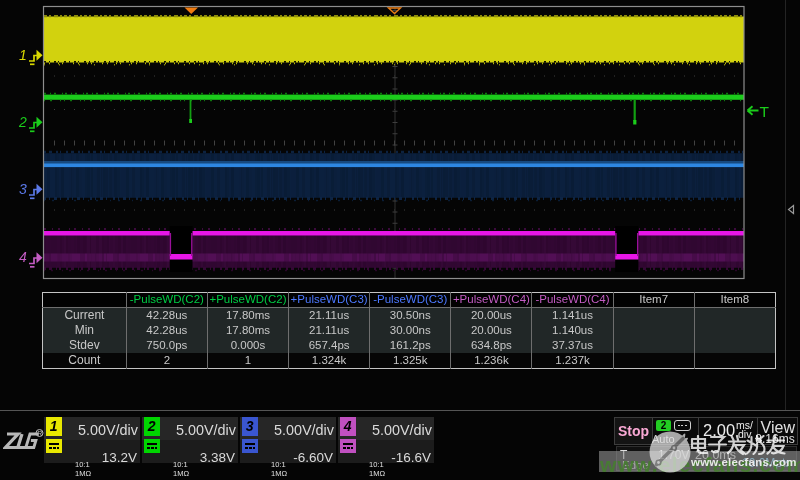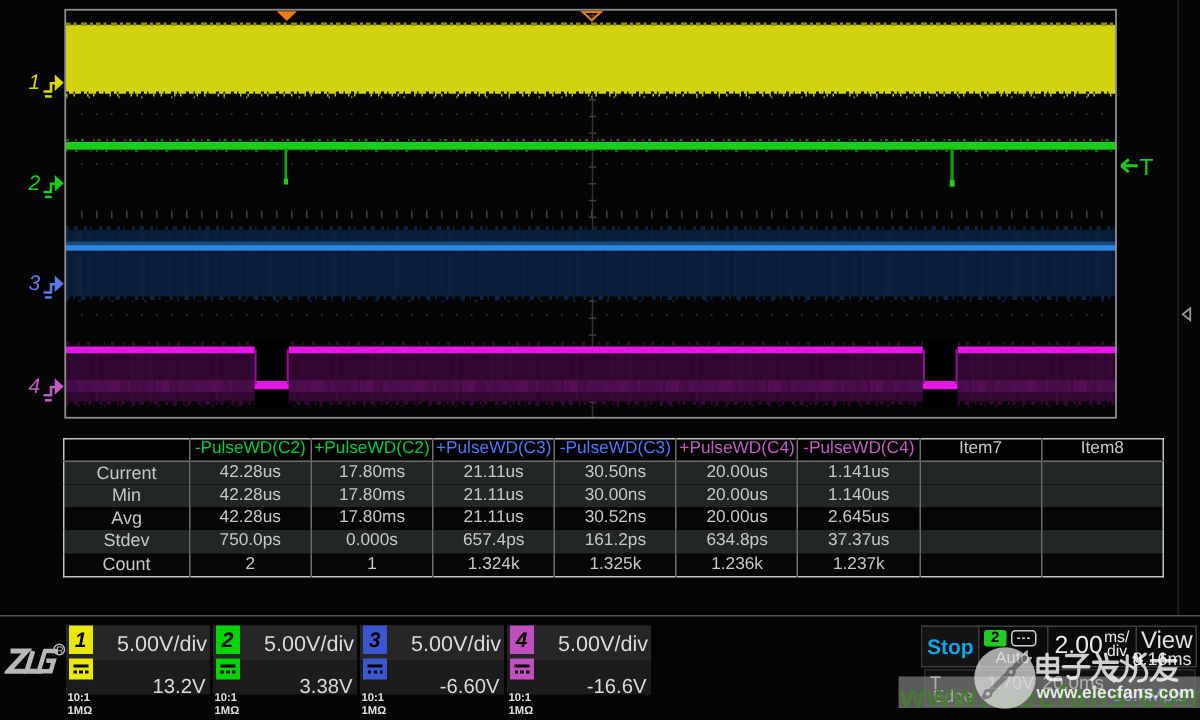--- a/index.html
+++ b/index.html
@@ -19,21 +19,21 @@
 .chbox { position:absolute; top:417px; width:96px; height:45.5px; background:#1c1c1c; }
 .chbox em { position:absolute; left:0; top:0; width:96px; height:22.5px; background:#262626; }
 .tab { position:absolute; left:2px; top:0px; width:15.5px; height:19px; color:#000; text-align:center; }
 .tab span { font-style:italic; font-weight:bold; font-size:14px; line-height:19px; }
 .cpl { position:absolute; left:2px; top:22px; width:15.5px; height:13.5px; }
 .cpl i { position:absolute; left:2.5px; top:3.5px; width:10.5px; height:2px; background:#000; }
 .cpl b { position:absolute; left:2.5px; top:8px; width:10.5px; height:1.6px;
   background:repeating-linear-gradient(90deg,#000 0 2.6px,transparent 2.6px 4px); }
 .vdiv { position:absolute; right:2px; top:4.5px; font-size:14.4px; color:#dadada; }
 .voff { position:absolute; right:3px; top:33px; font-size:13.5px; color:#dadada;text-align:right; }
-.probe { position:absolute; top:461px; font-size:7.5px; font-weight:bold; color:#e0e0e0; line-height:8.5px; }
+.probe { position:absolute; top:461px; font-size:7.5px; font-weight:normal; color:#e0e0e0; line-height:8.5px;margin-left:30px; }
 .wm-gray { position:absolute; left:599px; top:451px; width:201px; height:21px;
   background:rgba(145,145,145,0.62); }
 .wm-green { position:absolute; left:600px; top:453px; width:215px; font-size:21px;
   font-weight:bold; color:rgba(70,125,48,0.9); letter-spacing:1.2px; }
 .wm-white { position:absolute; left:691px; top:456px; font-size:11.5px; font-weight:bold;
   color:rgba(255,255,255,0.85); letter-spacing:0.2px; }
 </style></head>
 <body>
 <div id="scr">
 <svg width="800" height="480" style="position:absolute;left:0;top:0">
@@ -251,31 +251,20 @@
           <td>Min</td>
           <td>42.28us</td>
           <td>17.80ms</td>
           <td>21.11us</td>
           <td>30.00ns</td>
           <td>20.00us</td>
           <td>1.140us</td>
           <td></td>
           <td></td>
         </tr>
-        <tr class="even">
-          <td>Avg</td>
-          <td>42.28us</td>
-          <td>17.80ms</td>
-          <td>21.11us</td>
-          <td>30.52ns</td>
-          <td>20.00us</td>
-          <td>2.645us</td>
-          <td></td>
-          <td></td>
-        </tr>
         <tr class="odd">
           <td>Stdev</td>
           <td>750.0ps</td>
           <td>0.000s</td>
           <td>657.4ps</td>
           <td>161.2ps</td>
           <td>634.8ps</td>
           <td>37.37us</td>
           <td></td>
           <td></td>
@@ -341,33 +330,33 @@
       <div class="tab" style="background:#c050c0"><span>4</span></div>
  <div class="cpl" style="background:#c050c0">
         <i></i>
         <b></b>
       </div>
  <div class="vdiv">5.00V/div</div>
  <div class="voff">-16.6V</div>
 </div>
 <div class="probe" style="left:339px">10:1<br>1MΩ</div>
 <div style="position:absolute;left:614px;top:417px;width:184px;height:28px;background:#0a0a0a;border:1px solid #3c3c3c"></div>
-<div style="position:absolute;left:615px;top:418px;width:37px;height:26px;background:#141414;color:#0ea5e9;font-weight:bold;font-size:14px;text-align:center;line-height:26px">Stop</div>
+<div style="position:absolute;left:615px;top:418px;width:37px;height:26px;background:#141414;color:#f9a8d4;font-weight:bold;font-size:14px;text-align:center;line-height:26px">Stop</div>
 <div style="position:absolute;left:652px;top:417px;width:1px;height:28px;background:#3c3c3c"></div>
 <div style="position:absolute;left:656px;top:420px;width:15px;height:11px;background:#22cc22;border-radius:2px;color:#000;font-weight:bold;font-size:10px;text-align:center;line-height:11px">2</div>
 <div style="position:absolute;left:674px;top:420px;width:17px;height:11px;border:1.5px solid #cfcfcf;border-radius:3px">
       <div style="position:absolute;left:2.5px;top:3.5px;width:9px;height:1.5px;background:repeating-linear-gradient(90deg,#cfcfcf 0 2px,transparent 2px 3.4px)"></div>
     </div>
-<div style="position:absolute;left:652px;top:432.5px;width:46px;height:12px;color:#d0d0d0;font-size:11px;text-align:center">Auto</div>
+<div style="position:absolute;left:652px;top:432.5px;width:46px;height:12px;color:#d0d0d0;font-size:11px;text-align:left">Auto</div>
 <div style="position:absolute;left:698px;top:417px;width:1px;height:28px;background:#3c3c3c"></div>
 <div style="position:absolute;left:703px;top:420.5px;color:#ececec;font-size:16.5px">2.00</div>
 <div style="position:absolute;left:736px;top:420.5px;color:#ececec;font-size:10.5px;line-height:9.5px">ms/<br><span style="margin-left:2px">div</span></div>
 <div style="position:absolute;left:757px;top:417px;width:1px;height:28px;background:#3c3c3c"></div>
 <div style="position:absolute;left:758px;top:419px;width:37px;color:#e0e0e0;font-size:16px;text-align:right">View</div>
-<div style="position:absolute;left:755px;top:431.5px;width:40px;color:#e0e0e0;font-size:12px;text-align:left">8.16ms</div>
+<div style="position:absolute;left:755px;top:431.5px;width:40px;color:#e0e0e0;font-size:12px;text-align:center">8.16ms</div>
 <div style="position:absolute;left:616px;top:446px;width:181px;height:25px;border:1px solid #2e2e2e;background:#101010"></div>
 <div style="position:absolute;left:620px;top:447.5px;color:#e0e0e0;font-size:12px">T</div>
 <div style="position:absolute;left:658px;top:448px;color:#e0e0e0;font-size:12px">1.70V</div>
 <div style="position:absolute;left:695px;top:447.5px;color:#e0e0e0;font-size:12.5px">20.0ms</div>
 <div style="position:absolute;left:742px;top:456px;color:#7dd3fc;font-size:12px">10.0Mpts</div>
 <div style="position:absolute;left:622px;top:459px;color:#cfcfcf;font-size:11.5px">Edge</div>
 <div class="wm-gray"></div>
 <div class="wm-green">www.elecfans.com</div>
 <svg width="52" height="52" style="position:absolute;left:646px;top:428px">
 <g opacity="0.72">

